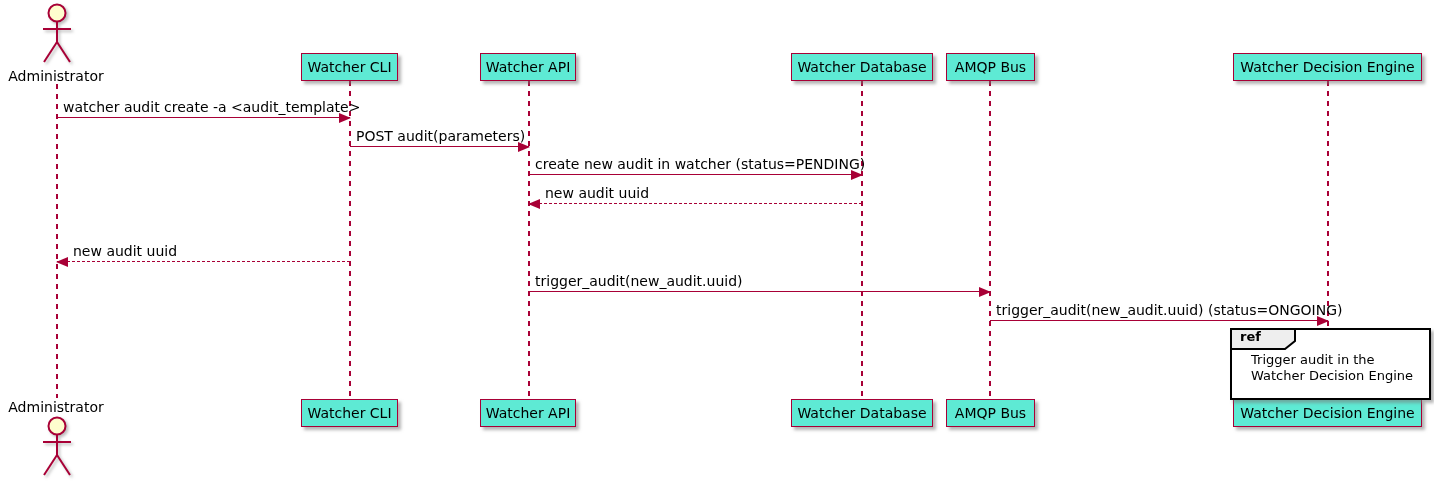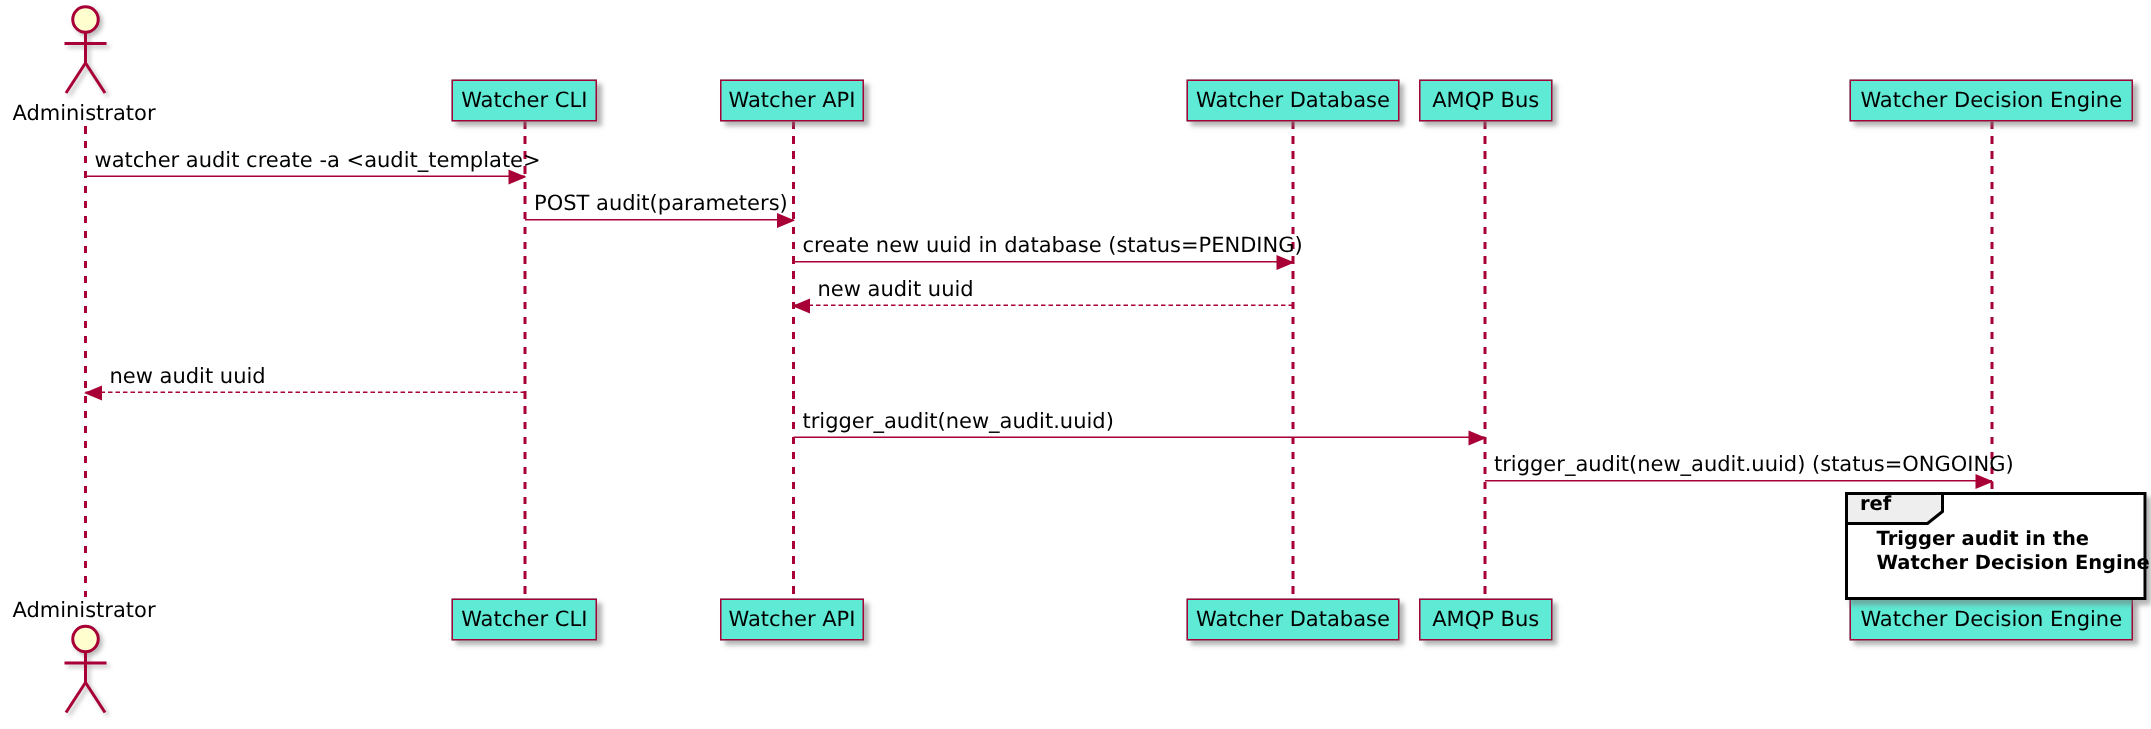--- a/index.html
+++ b/index.html
@@ -41,21 +41,21 @@
   .ah.r { right:-1px; border-left:12px solid #A80036; }
   .ah.l { left:-1px;  border-right:12px solid #A80036; }
 
   
   .ref {
     position:absolute; background:#ffffff; border:2px solid #000;
     box-shadow:3px 3px 3px rgba(120,120,120,.55);
   }
   .ref-head { position:absolute; top:-2px; left:-2px; width:66px; height:22px; }
   .ref-kw { position:absolute; left:10px; top:1px; font-weight:bold; font-size:13px; }
-  .ref-body { padding:22px 6px 0 19px; font-size:13px; line-height:16px; white-space:nowrap;font-weight:bold; }
+  .ref-body { padding:22px 6px 0 19px; font-size:13px; line-height:16px; white-space:nowrap; }
 </style>
 </head>
 <body>
 
 <div class="stage">
 
   <div class="lifeline" style="left:56px;  top:84px; height:314px"></div>
   <div class="lifeline" style="left:349px; top:81px; height:318px"></div>
   <div class="lifeline" style="left:528px; top:81px; height:318px"></div>
   <div class="lifeline" style="left:861px; top:81px; height:318px"></div>
@@ -98,21 +98,21 @@
     <div class="ah r"></div>
   </div>
 
   <div class="msg" style="left:350px;top:127px;width:179px">
     <div class="lbl">POST audit(parameters)</div>
     <div class="line"></div>
     <div class="ah r"></div>
   </div>
 
   <div class="msg" style="left:529px;top:155px;width:333px">
-    <div class="lbl">create new uuid in database (status=PENDING)</div>
+    <div class="lbl">create new audit in watcher (status=PENDING)</div>
     <div class="line"></div>
     <div class="ah r"></div>
   </div>
 
   <div class="msg ret" style="left:529px;top:184px;width:333px">
     <div class="lbl">new audit uuid</div>
     <div class="line"></div>
     <div class="ah l"></div>
   </div>
 

